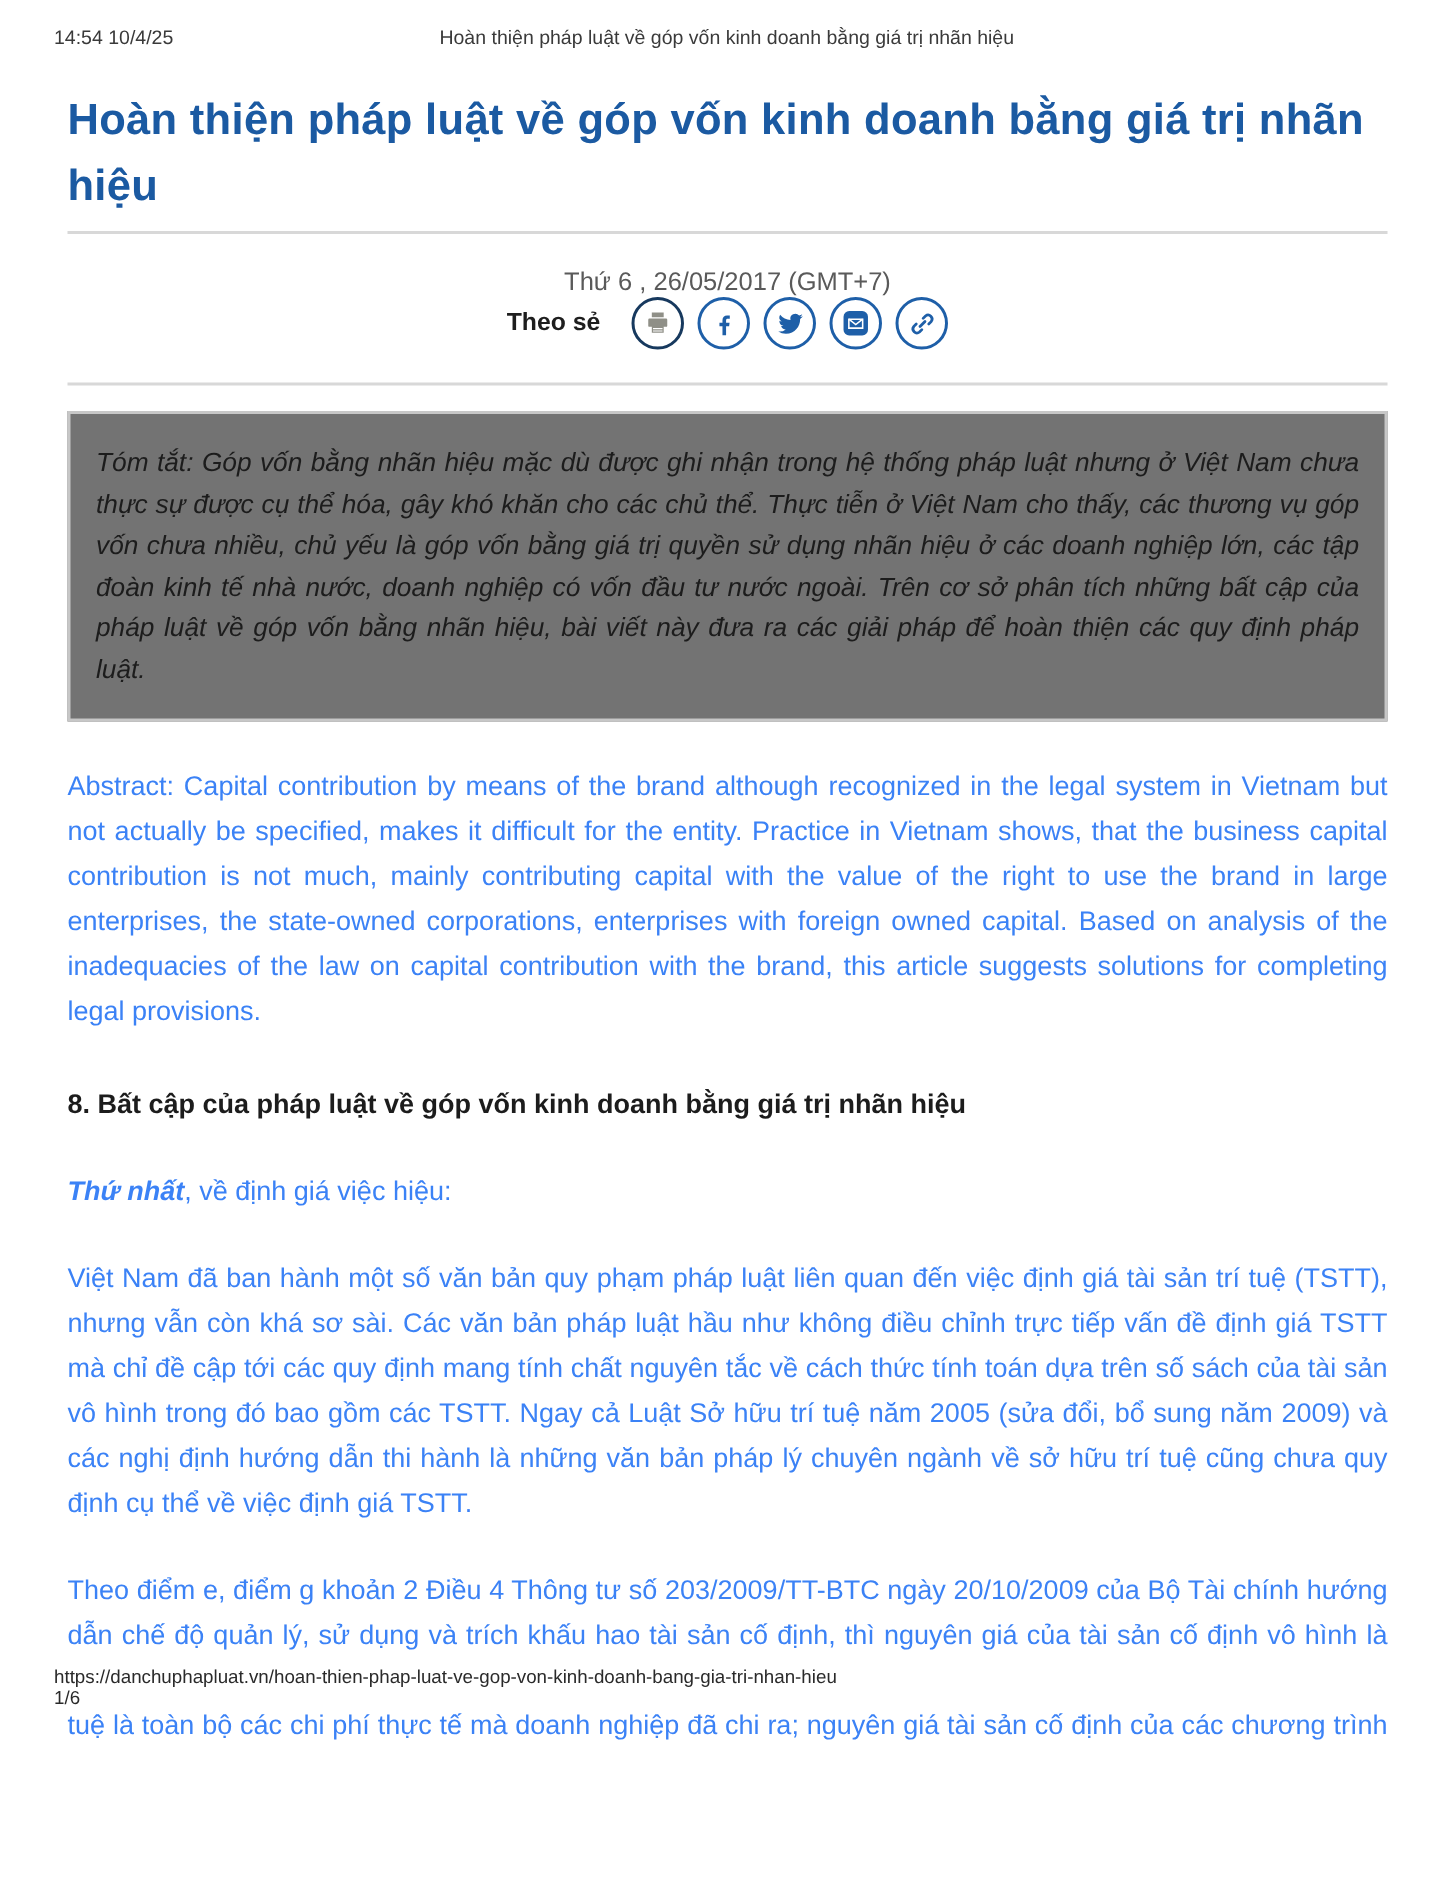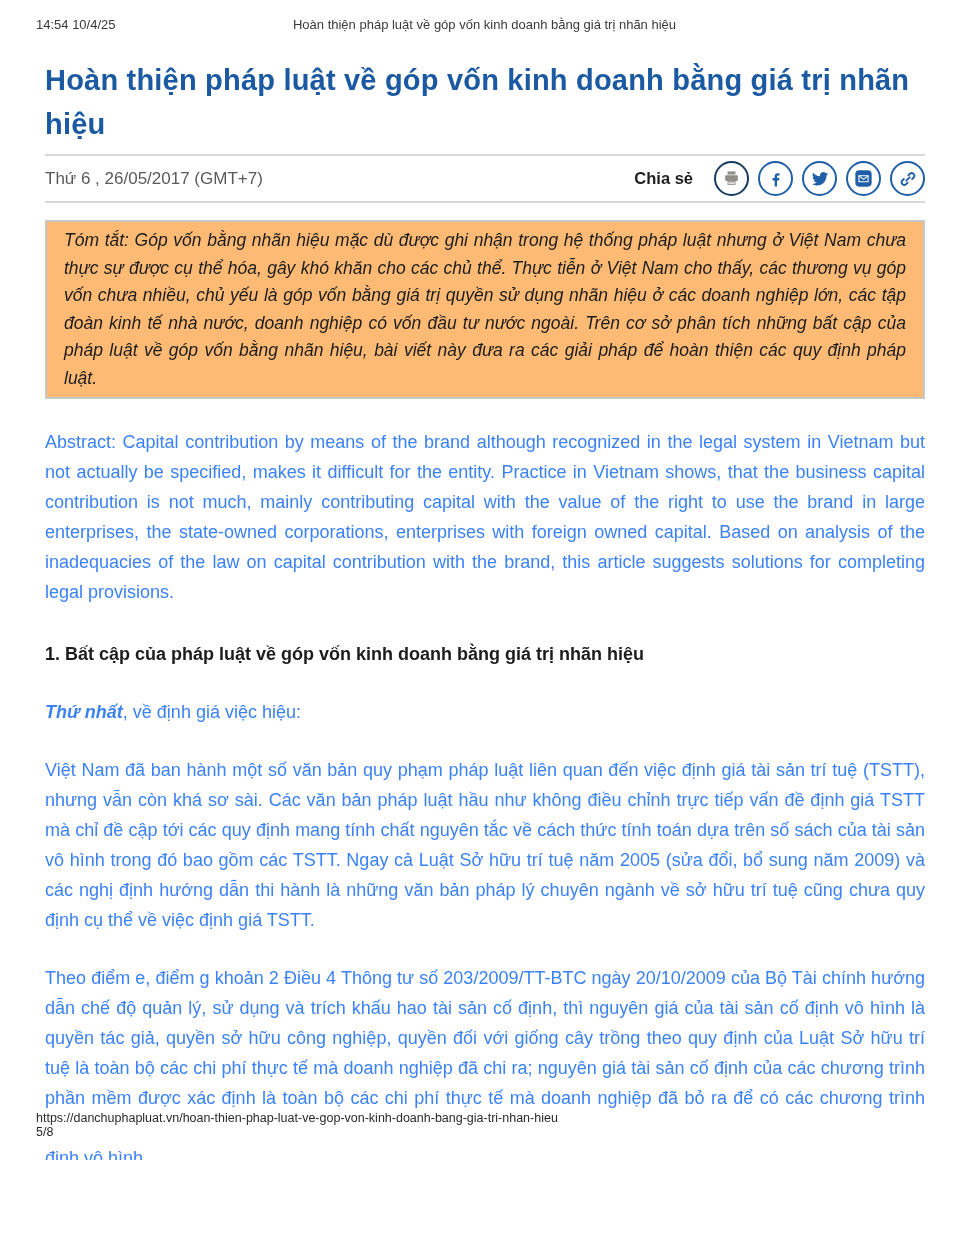--- a/index.html
+++ b/index.html
@@ -31,45 +31,46 @@
     line-height: 44px;
     font-weight: bold;
     color: #1b5aa2;
     letter-spacing: 0.2px;
   }
 
   .meta-row {
     margin-top: 8px;
     border-top: 2px solid #d8d8d8;
     border-bottom: 2px solid #d8d8d8;
-    padding: 5px 0;
+    padding: 22px 0;
     display: flex;
     justify-content: space-between;
     align-items: center;
+    flex-direction: column;
   }
   .date { font-size: 17px; color: #5a5a5a; }
   .share { display: flex; align-items: center; }
   .share-label { font-size: 16.5px; color: #1e1e1e; margin-right: 12px; font-weight: bold; }
   .icon-circle {
     width: 35px; height: 35px;
     border-radius: 50%;
     border: 2.5px solid #1e5fa8;
     display: flex; align-items: center; justify-content: center;
     margin-left: 9px;
     box-sizing: border-box;
     background: #ffffff;
     cursor: pointer;
   }
   .icon-circle.printer { border-color: #17395e; }
 
   .summary-box {
     margin-top: 17px;
     border: 2px solid #c7c7c7;
-    padding: 5px 17px;
-    background: #fdba74;
+    padding: 19px 17px;
+    background: #737373;
   }
   .summary {
     margin: 0;
     font-style: italic;
     font-size: 17.5px;
     line-height: 27.5px;
     color: #1c1c1c;
     text-align: justify;
   }
 
@@ -110,21 +111,21 @@
     <span class="print-title">Hoàn thiện pháp luật về góp vốn kinh doanh bằng giá trị nhãn hiệu</span>
   </header>
 
   <main class="content">
 
     <h1 class="title">Hoàn thiện pháp luật về góp vốn kinh doanh bằng giá trị nhãn hiệu</h1>
 
     <div class="meta-row">
       <span class="date">Thứ 6 , 26/05/2017 (GMT+7)</span>
       <div class="share">
-        <span class="share-label">Chia sẻ</span>
+        <span class="share-label">Theo sẻ</span>
 
         <span class="icon-circle printer">
           <svg width="19" height="19" viewBox="0 0 24 24" aria-hidden="true">
             <path fill="#8f8f87" d="M7 3h10v4H7z"></path>
             <rect x="4" y="8" width="16" height="7" rx="1" fill="#8f8f87"></rect>
             <path fill="#8f8f87" d="M7 14h10v6H7z"></path>
             <path fill="#ffffff" d="M8 16h8v1H8zM8 18h8v1H8z"></path>
           </svg>
         </span>
 
@@ -157,28 +158,28 @@
         </span>
       </div>
     </div>
 
     <div class="summary-box">
       <p class="summary">Tóm tắt: Góp vốn bằng nhãn hiệu mặc dù được ghi nhận trong hệ thống pháp luật nhưng ở Việt Nam chưa thực sự được cụ thể hóa, gây khó khăn cho các chủ thể. Thực tiễn ở Việt Nam cho thấy, các thương vụ góp vốn chưa nhiều, chủ yếu là góp vốn bằng giá trị quyền sử dụng nhãn hiệu ở các doanh nghiệp lớn, các tập đoàn kinh tế nhà nước, doanh nghiệp có vốn đầu tư nước ngoài. Trên cơ sở phân tích những bất cập của pháp luật về góp vốn bằng nhãn hiệu, bài viết này đưa ra các giải pháp để hoàn thiện các quy định pháp luật.</p>
     </div>
 
     <p class="para">Abstract: Capital contribution by means of the brand although recognized in the legal system in Vietnam but not actually be specified, makes it difficult for the entity. Practice in Vietnam shows, that the business capital contribution is not much, mainly contributing capital with the value of the right to use the brand in large enterprises, the state-owned corporations, enterprises with foreign owned capital. Based on analysis of the inadequacies of the law on capital contribution with the brand, this article suggests solutions for completing legal provisions.</p>
 
-    <h2 class="section-heading">1. Bất cập của pháp luật về góp vốn kinh doanh bằng giá trị nhãn hiệu</h2>
+    <h2 class="section-heading">8. Bất cập của pháp luật về góp vốn kinh doanh bằng giá trị nhãn hiệu</h2>
 
     <p class="para"><span class="bold-italic">Thứ nhất</span><span>, về định giá việc hiệu:</span></p>
 
     <p class="para">Việt Nam đã ban hành một số văn bản quy phạm pháp luật liên quan đến việc định giá tài sản trí tuệ (TSTT), nhưng vẫn còn khá sơ sài. Các văn bản pháp luật hầu như không điều chỉnh trực tiếp vấn đề định giá TSTT mà chỉ đề cập tới các quy định mang tính chất nguyên tắc về cách thức tính toán dựa trên số sách của tài sản vô hình trong đó bao gồm các TSTT. Ngay cả Luật Sở hữu trí tuệ năm 2005 (sửa đổi, bổ sung năm 2009) và các nghị định hướng dẫn thi hành là những văn bản pháp lý chuyên ngành về sở hữu trí tuệ cũng chưa quy định cụ thể về việc định giá TSTT.</p>
     <p class="para">Theo điểm e, điểm g khoản 2 Điều 4 Thông tư số 203/2009/TT-BTC ngày 20/10/2009 của Bộ Tài chính hướng dẫn chế độ quản lý, sử dụng và trích khấu hao tài sản cố định, thì nguyên giá của tài sản cố định vô hình là quyền tác giả, quyền sở hữu công nghiệp, quyền đối với giống cây trồng theo quy định của Luật Sở hữu trí tuệ là toàn bộ các chi phí thực tế mà doanh nghiệp đã chi ra; nguyên giá tài sản cố định của các chương trình phần mềm được xác định là toàn bộ các chi phí thực tế mà doanh nghiệp đã bỏ ra để có các chương trình phần mềm. Như vậy, định giá dựa trên chi phí là phương pháp sử dụng để xác định nguyên giá tài sản cố định vô hình.</p>
     <p class="para">Thông tư số 202/2011/TT-BTC ngày 30/12/2011 của Bộ Tài chính quy định việc xác định giá trị thương hiệu là để góp phần xác định giá trị thực tế của doanh nghiệp khi định giá doanh nghiệp thực hiện cổ</p>
 
   </main>
 
   <footer class="print-footer">
     <span>https://danchuphapluat.vn/hoan-thien-phap-luat-ve-gop-von-kinh-doanh-bang-gia-tri-nhan-hieu</span>
-    <span>5/8</span>
+    <span>1/6</span>
   </footer>
 
 </div>
 
 </body></html>

